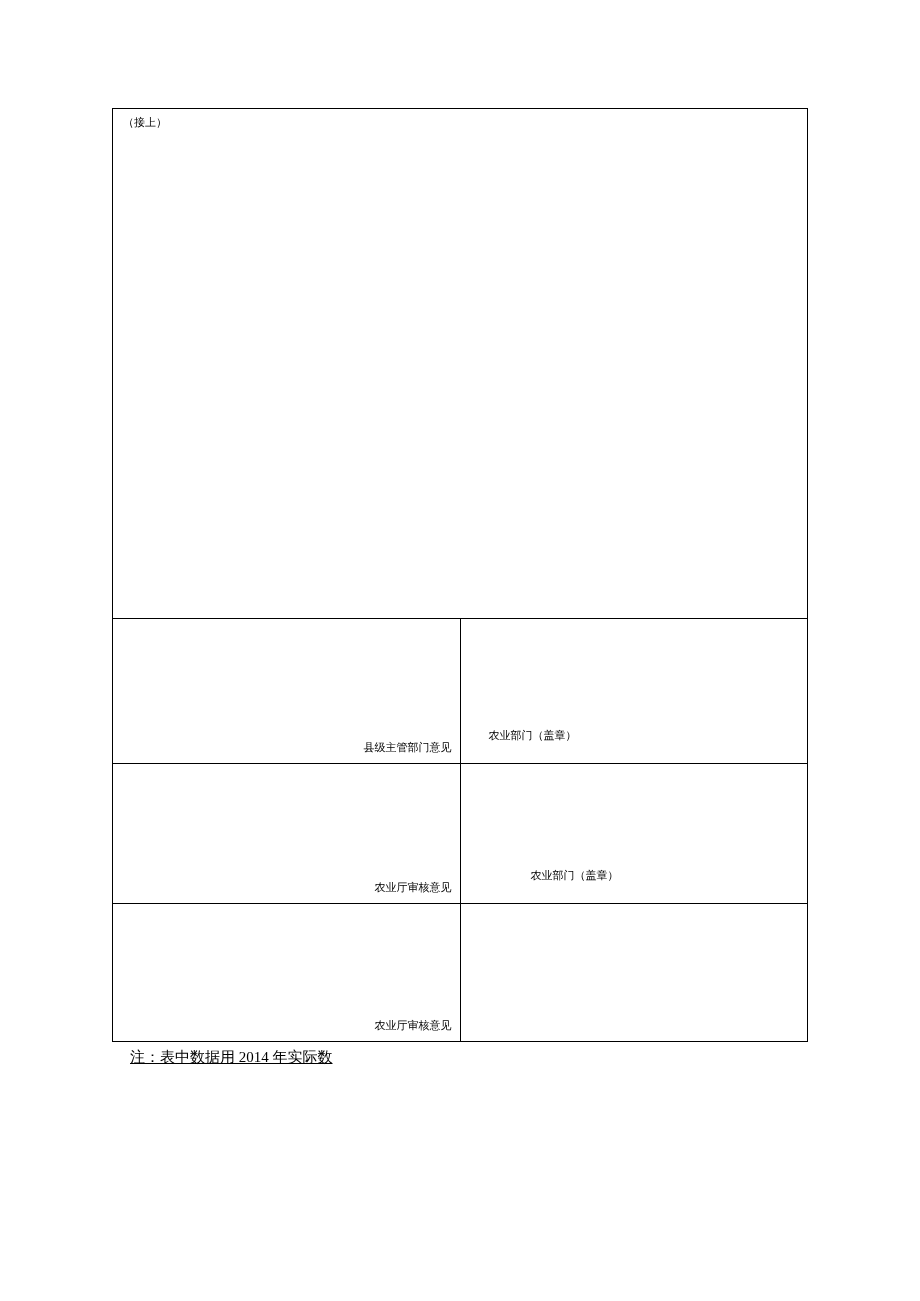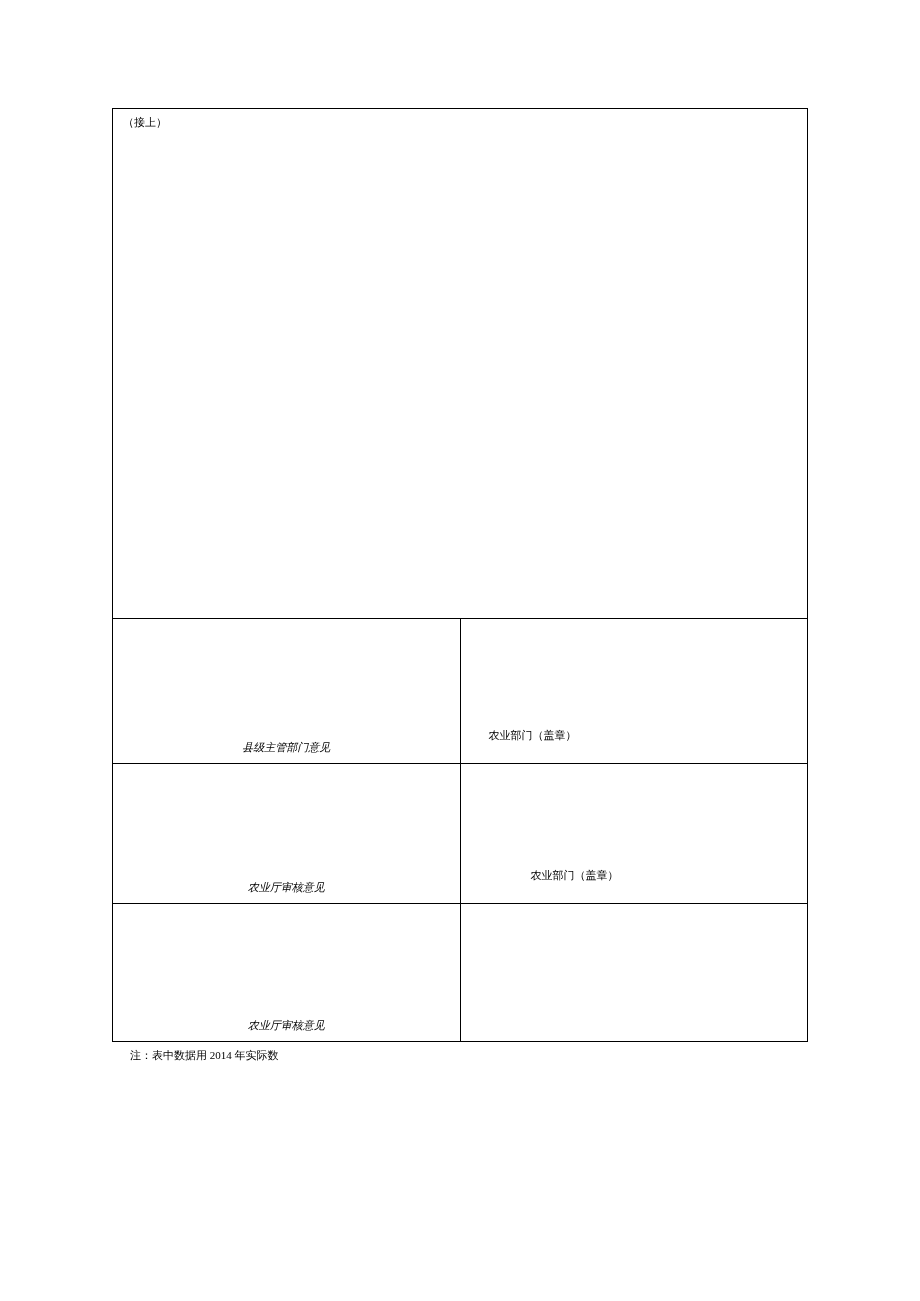--- a/index.html
+++ b/index.html
@@ -25,25 +25,24 @@
       padding: 4px 8px;
     }
     .row-continued td {
       height: 510px;
     }
     .row-continued td.inner {
       padding: 6px 10px;
     }
     .label-cell {
       width: 94px;
-      text-align: center;
+      text-align: right;
       vertical-align: bottom;
       padding-bottom: 8px;
       line-height: 1.5;
-      font-style: italic;
     }
     .content-cell {
       vertical-align: bottom;
       padding-bottom: 20px;
       padding-left: 28px;
     }
     .content-cell.center-pad {
       padding-left: 70px;
     }
     .row-county .label-cell,
@@ -52,22 +51,23 @@
     }
     .row-city .label-cell,
     .row-city .content-cell {
       height: 140px;
     }
     .row-dept .label-cell,
     .row-dept .content-cell {
       height: 138px;
     }
     .footnote {
-      font-size: 11px;
+      font-size: 15px;
       padding: 6px 0 0 18px;
+      text-decoration: underline;
     }
   </style>
 </head>
 <body>
 
 <div class="page">
   <table>
     <tbody>
         <tr class="row-continued">
       <td colspan="2" class="inner">

